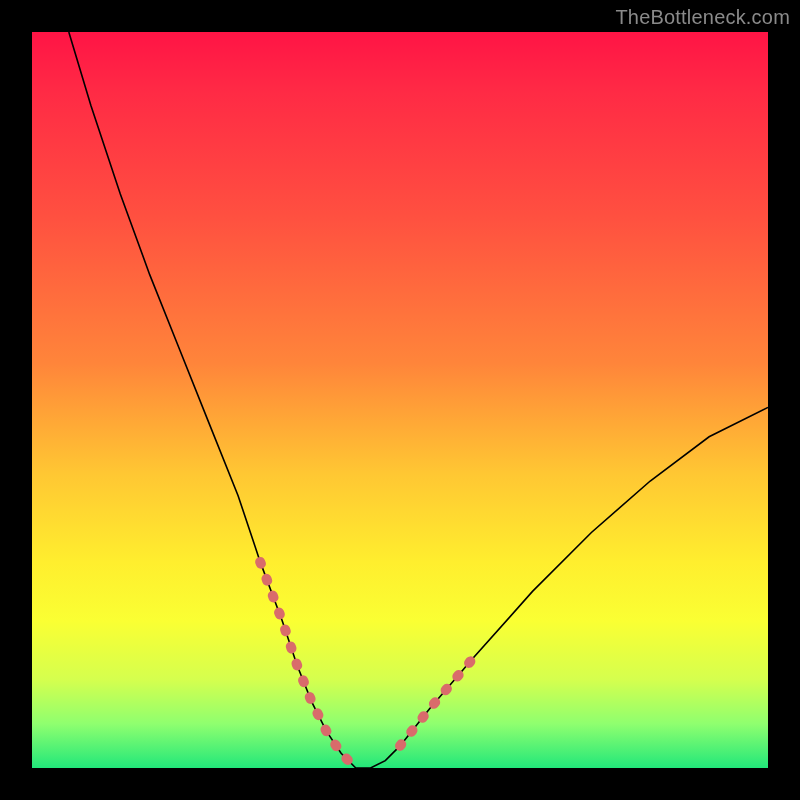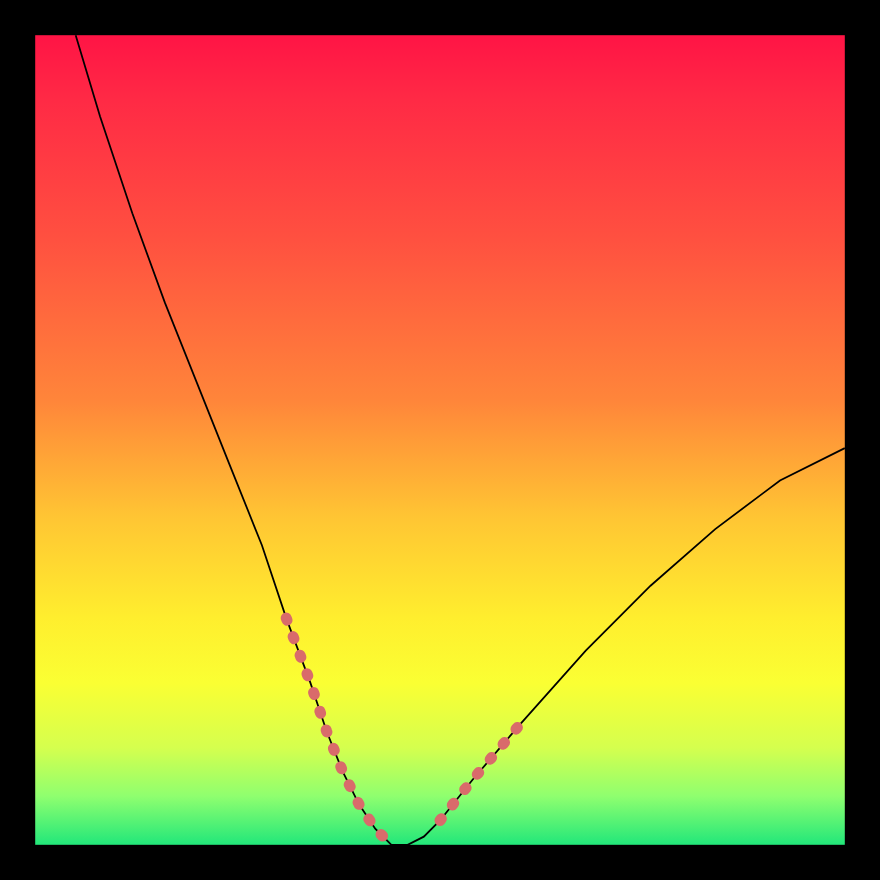--- a/index.html
+++ b/index.html
@@ -60,13 +60,14 @@
 <body>
 
 <div class="frame">
   <div class="plot-area">
     <svg class="curve" viewBox="0 0 736 736">
       <path d="M36.8 0.0 L58.9 73.6 L88.3 161.9 L117.8 242.9 L147.2 316.5 L176.6 390.1 L206.1 463.7 L228.2 529.9 L250.2 588.8 L265.0 633.0 L279.7 669.8 L294.4 699.2 L309.1 721.3 L323.8 736.0 L338.6 736.0 L353.3 728.6 L368.0 713.9 L397.4 677.1 L441.6 625.6 L500.5 559.4 L559.4 500.5 L618.2 449.0 L677.1 404.8 L736.0 375.4" id="main-curve" fill="none" stroke="#000000" stroke-width="1.6"></path>
       <path d="M228.2 529.9 L250.2 588.8 L265.0 633.0 L279.7 669.8 L294.4 699.2 L309.1 721.3 L323.8 736.0" id="hl-left" fill="none" stroke="#d96b6b" stroke-width="10" stroke-linecap="round" stroke-dasharray="2 16"></path>
       <path d="M368.0 713.9 L397.4 677.1 L441.6 625.6" id="hl-right" fill="none" stroke="#d96b6b" stroke-width="10" stroke-linecap="round" stroke-dasharray="2 16"></path>
     </svg>
   </div>
+  <div class="watermark">TheBottleneck.com</div>
 </div>
 
 </body></html>

